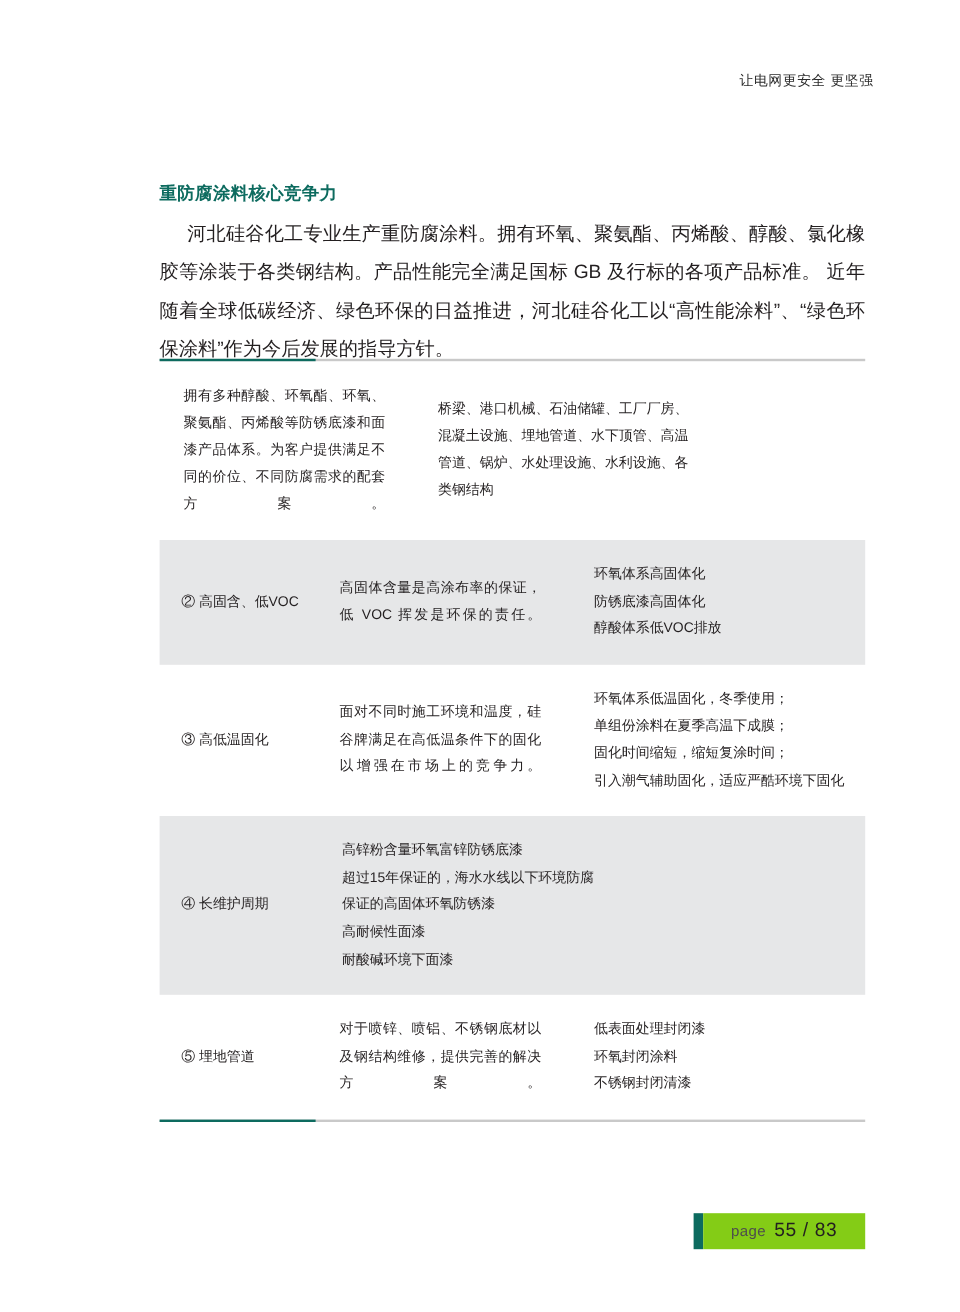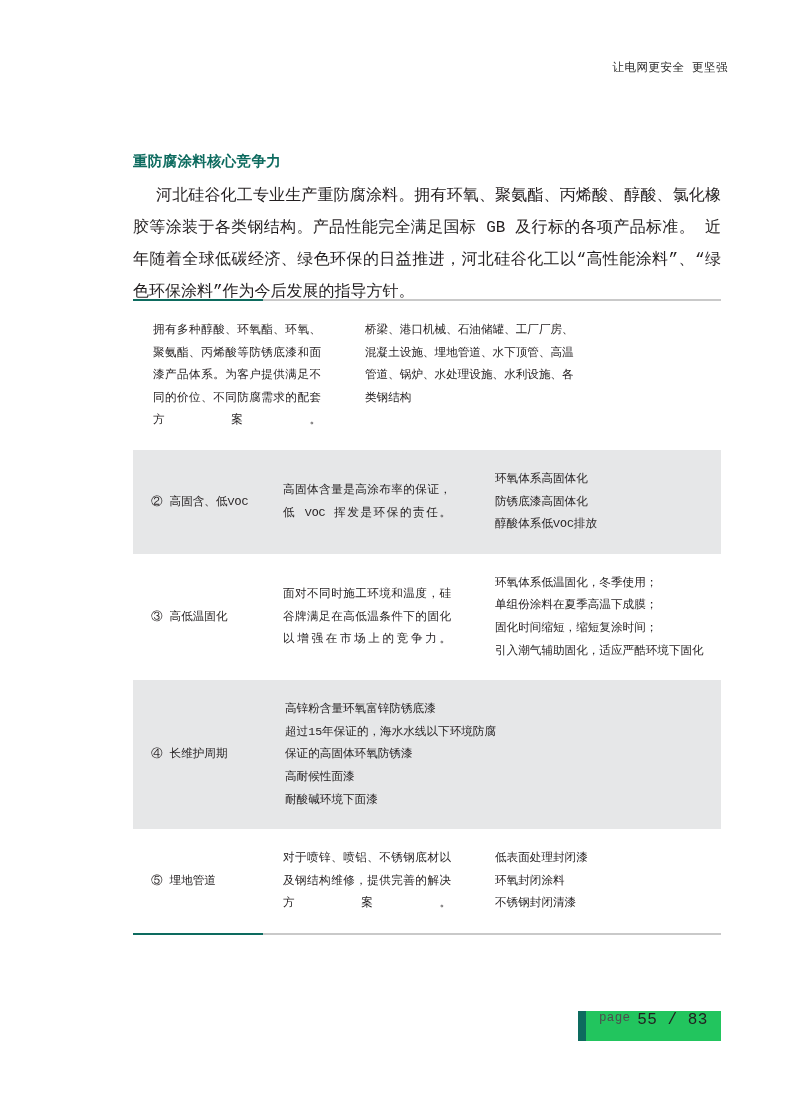--- a/index.html
+++ b/index.html
@@ -13,21 +13,20 @@
     font-family: "Liberation Sans", sans-serif;
     color: #231f20;
     position: relative;
     overflow: hidden;
   }
   .page {
     position: absolute;
     inset: 0;
     width: 800px;
     height: 1093px;
-    font-family: Liberation Mono, monospace;
   }
   
   .header-tag {
     position: absolute;
     top: 60px;
     right: 72px;
     font-size: 11.5px;
     color: #2b2b2b;
     letter-spacing: 0.5px;
     white-space: nowrap;
@@ -118,20 +117,21 @@
     display: flex;
     align-items: center;
     text-align: justify;
     text-align-last: justify;
   }
   .c-list {
     width: 248px;
     padding: 18px 10px 18px 22px;
     display: flex;
     flex-direction: column;
+    justify-content: center;
   }
   .c-list .li {
     margin: 0 0;
   }
   .c-list.tight .li {
     margin: 0;
     line-height: 1.95;
   }
   
   .page-badge {
@@ -142,23 +142,23 @@
     height: 30px;
     display: flex;
     align-items: stretch;
   }
   .page-badge .bar {
     width: 8px;
     background: #0d6b5f;
   }
   .page-badge .body {
     flex: 1;
-    background: #22c55e;
-    display: flex;
-    align-items: flex-start;
+    background: #84cc16;
+    display: flex;
+    align-items: center;
     justify-content: center;
     gap: 7px;
   }
   .page-badge .lbl {
     font-size: 12.5px;
     color: #4d4d4d;
     letter-spacing: 0.3px;
   }
   .page-badge .num {
     font-size: 16px;

